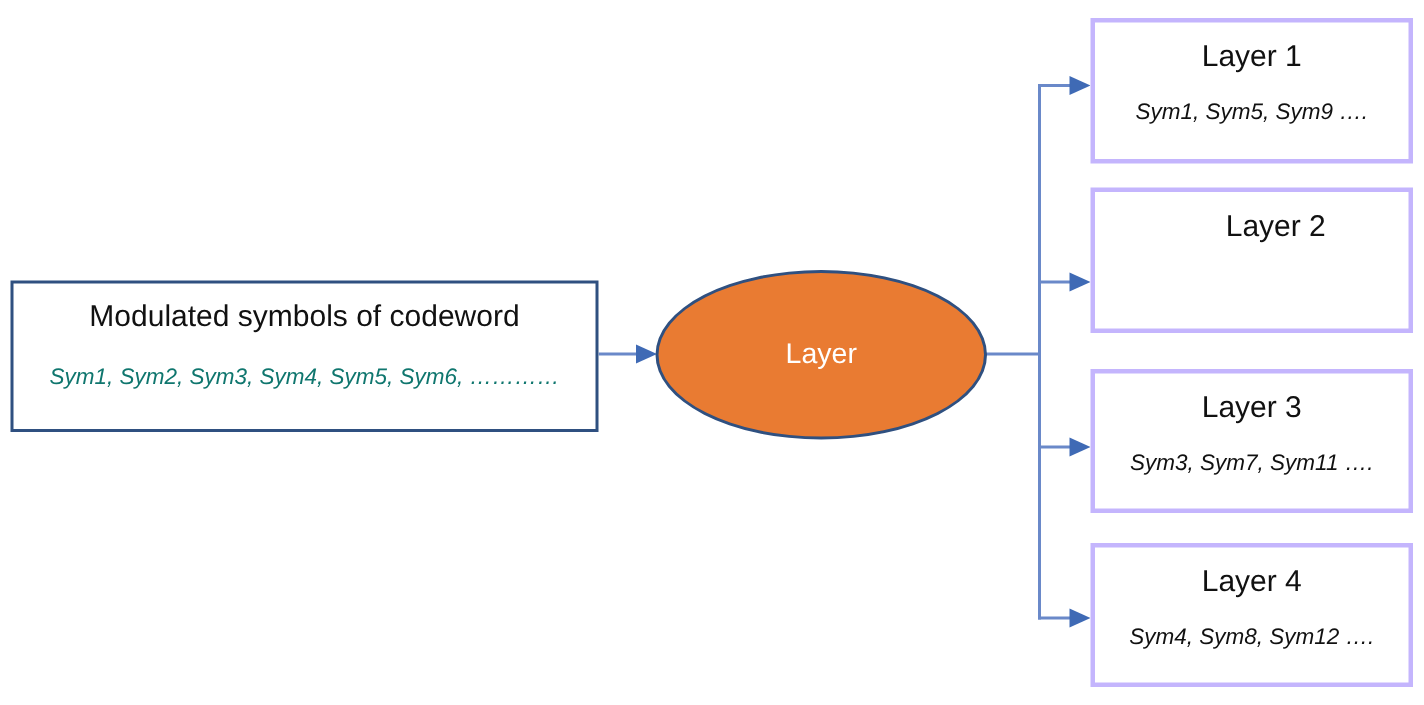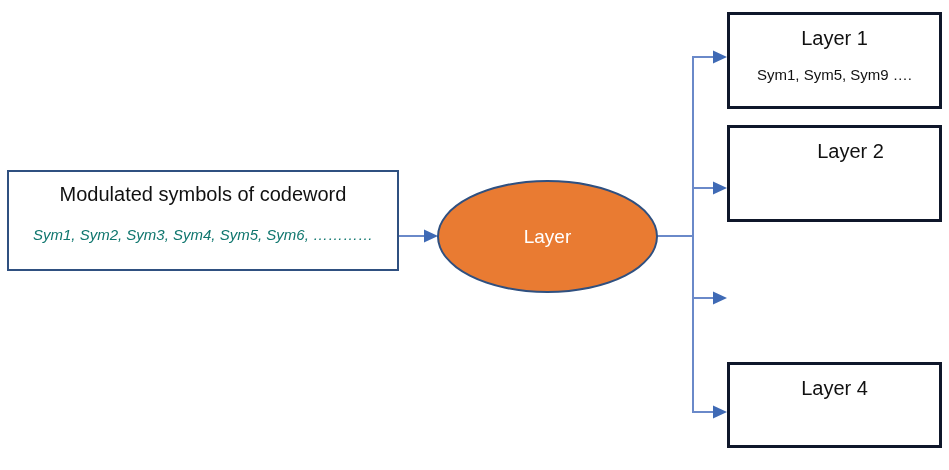--- a/index.html
+++ b/index.html
@@ -21,54 +21,55 @@
     width: 949px; height: 470px;
     pointer-events: none;
   }
   .box {
     position: absolute;
     box-sizing: border-box;
     background: #ffffff;
     text-align: center;
   }
   .src-box {
-    left: 7px; top: 170px;
+    left: 7px; top: 187px;
     width: 392px; height: 101px;
     border: 2px solid #2F5080;
   }
   .src-box .box-title {
     margin-top: 11px;
     font-size: 20px;
     color: #111111;
   }
   .src-box .box-syms {
     margin-top: 20px;
     font-size: 15px;
     font-style: italic;
     color: #0f766e;
   }
   .layer-box {
     left: 727px;
     width: 215px;
-    border: 3px solid #0f172a;
+    border: 3px solid #c4b5fd;
   }
   .layer-box .box-title {
     margin-top: 12px;
     font-size: 20px;
     color: #111111;
   }
   .layer-box .box-syms {
     margin-top: 16px;
     font-size: 15px;
+    font-style: italic;
     color: #111111;
   }
   .layer-1 { top: 12px;  height: 97px; }
   .layer-2 { top: 125px; height: 97px; padding-left: 32px; }
   .layer-3 { top: 246px; height: 96px; }
-  .layer-4 { top: 362px; height: 86px; }
+  .layer-4 { top: 362px; height: 96px; }
   .ellipse {
     position: absolute;
     box-sizing: border-box;
     left: 437px; top: 180px;
     width: 221px; height: 113px;
     border: 2.5px solid #2F5080;
     border-radius: 50%;
     background: #E97B32;
     display: flex;
     flex-direction: column;
@@ -120,18 +121,23 @@
 
   <div class="box layer-box layer-1">
     <div class="box-title">Layer 1</div>
     <div class="box-syms">Sym1, Sym5, Sym9 ….</div>
   </div>
 
   <div class="box layer-box layer-2">
     <div class="box-title">Layer 2</div>
   </div>
 
+  <div class="box layer-box layer-3">
+    <div class="box-title">Layer 3</div>
+    <div class="box-syms">Sym3, Sym7, Sym11 ….</div>
+  </div>
 
   <div class="box layer-box layer-4">
     <div class="box-title">Layer 4</div>
+    <div class="box-syms">Sym4, Sym8, Sym12 ….</div>
   </div>
 
 </div>
 
 </body></html>

